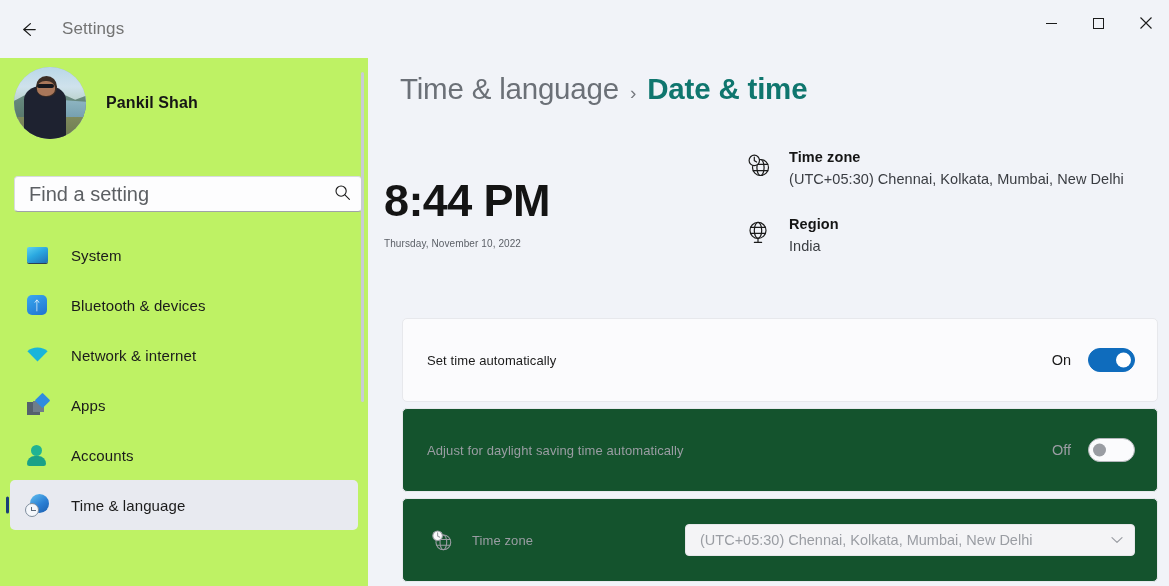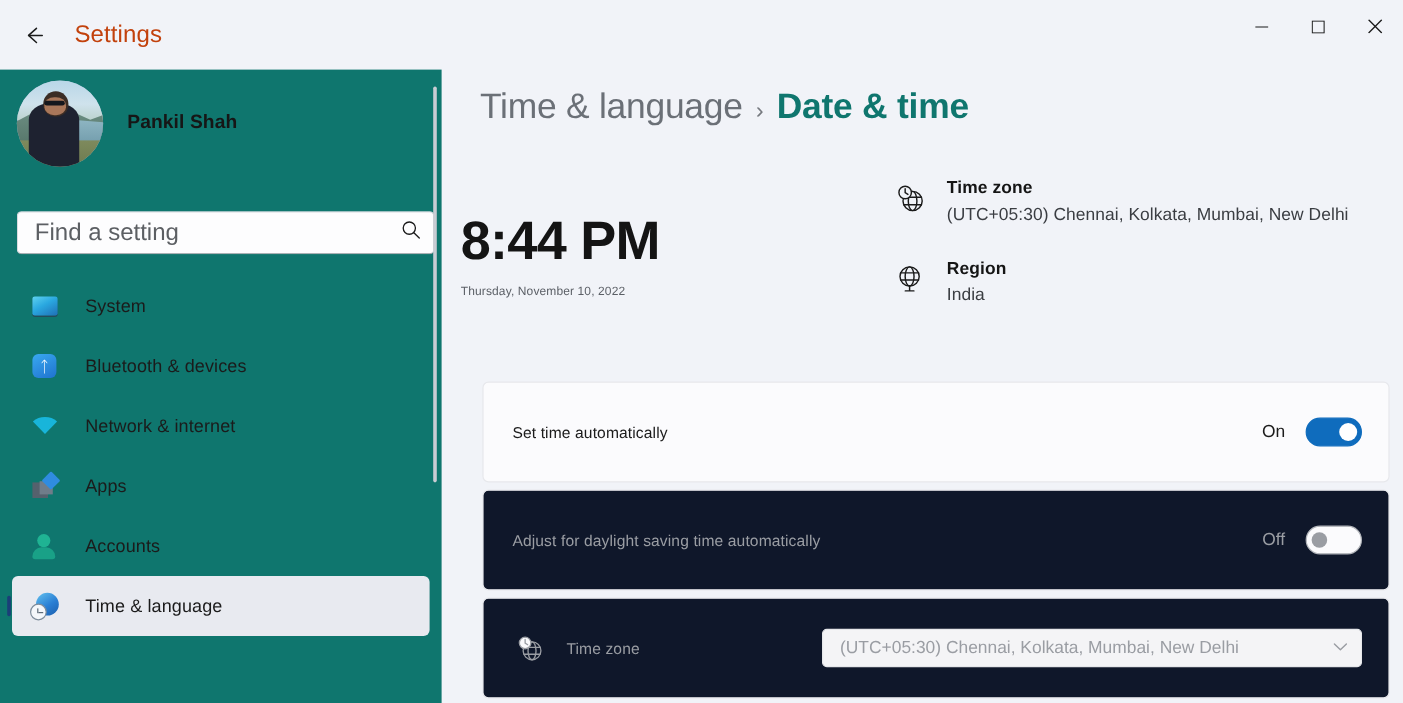--- a/index.html
+++ b/index.html
@@ -38,43 +38,43 @@
   .back-btn {
     width: 40px; height: 40px;
     margin-left: 8px;
     display: flex; align-items: center; justify-content: center;
     border-radius: 5px;
     cursor: pointer;
   }
   .back-btn svg { display:block; }
   .app-title {
     margin-left: 14px;
-    font-size: 20px;
-    color: #c2410c;
+    font-size: 17px;
+    color: #737373;
     letter-spacing: .1px;
   }
   .winctrls {
     position: absolute;
     right: 0; top: 0;
     height: 47px;
     display: flex;
   }
   .winbtn {
     width: 47px; height: 47px;
     display: flex; align-items: center; justify-content: center;
     cursor: pointer;
   }
 
   
   .sidebar {
     position: absolute;
     top: 58px; left: 0;
     width: 368px;
     height: 528px;
-    background: #0f766e;
+    background: #bef264;
   }
   .profile {
     display: flex;
     align-items: center;
     padding: 12px 0 0 14px;
     height: 78px;
   }
   .avatar {
     width: 72px; height: 72px;
     border-radius: 50%;
@@ -367,21 +367,21 @@
     background: #fbfbfd;
     border: 1px solid #e7e8ec;
     border-radius: 5px;
     height: 84px;
     display: flex;
     align-items: center;
     padding: 0 22px 0 24px;
     margin-bottom: 6px;
   }
   .card.clickable { cursor: pointer; }
-  .card.disabled { background: #0f172a; }
+  .card.disabled { background: #14532d; }
   .card-label {
     font-size: 13px;
     color: #1b1b1b;
     letter-spacing: .1px;
   }
   .card.disabled .card-label { color: #9a9da3; }
   .card-spacer { flex: 1; }
   .card-state {
     font-size: 14.5px;
     color: #1b1b1b;

